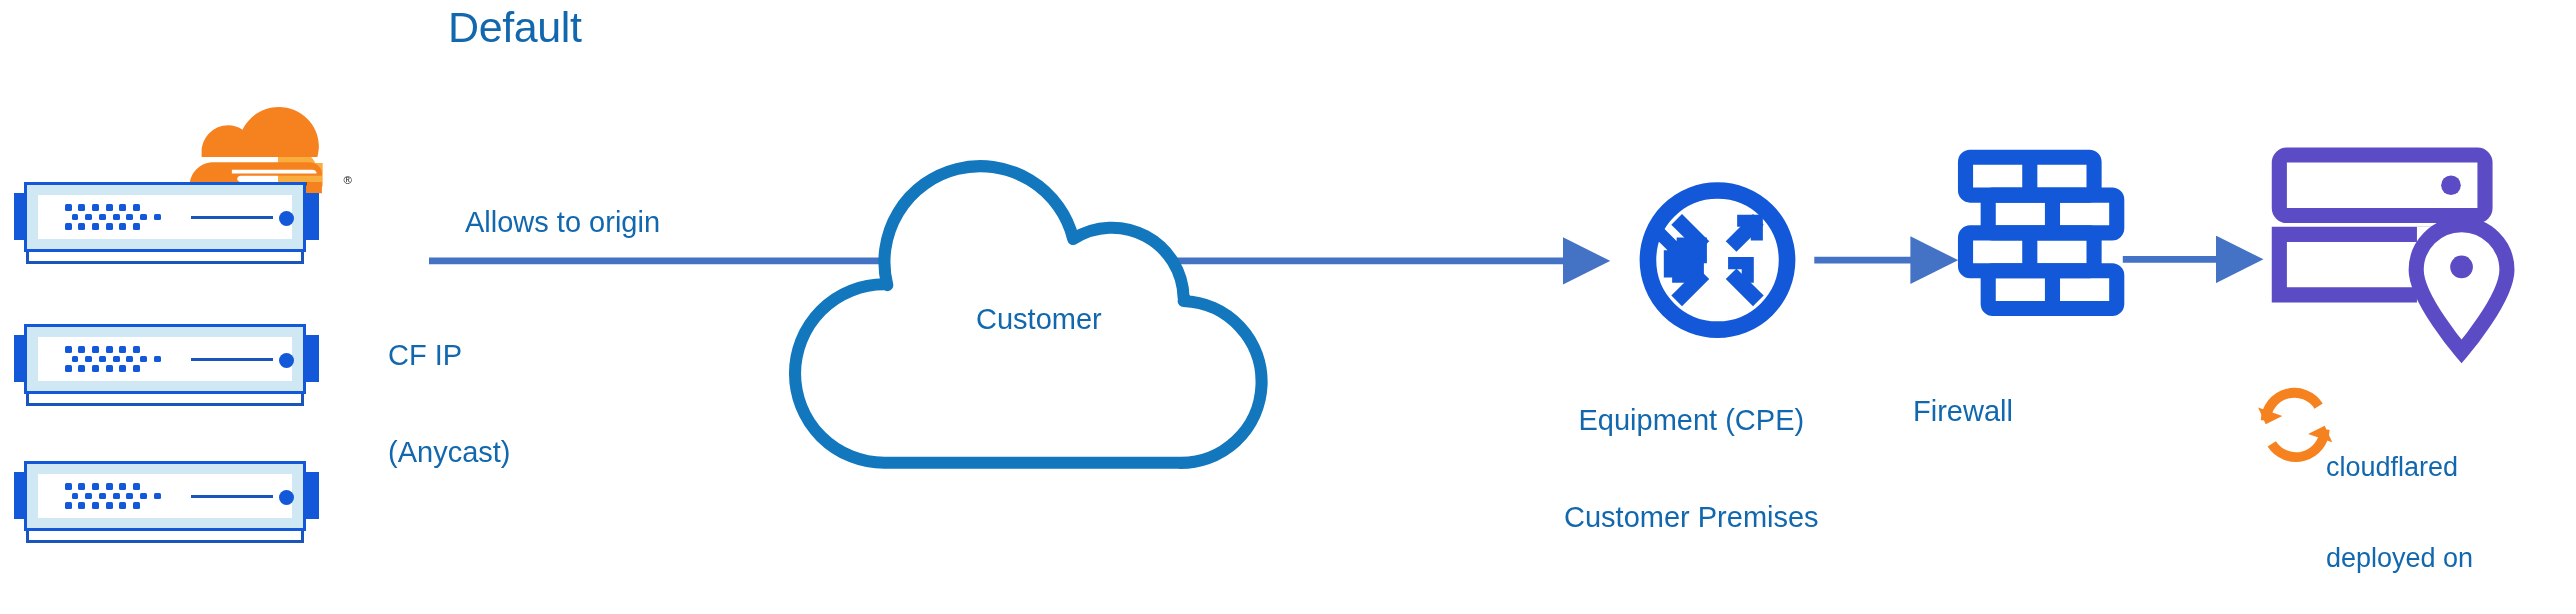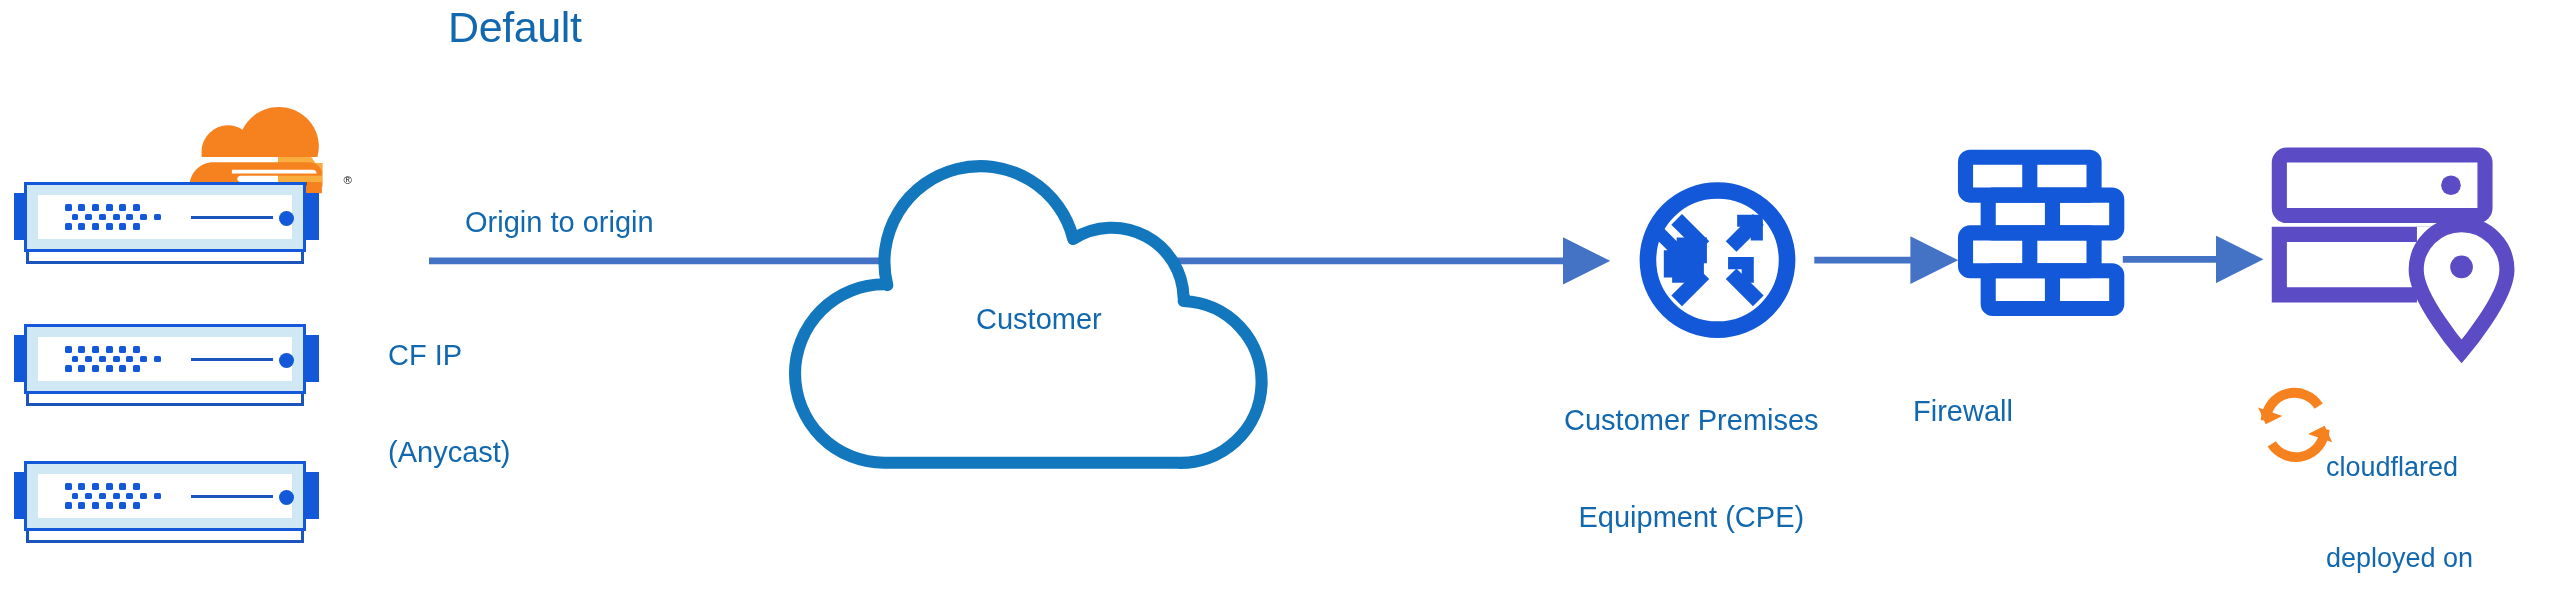--- a/index.html
+++ b/index.html
@@ -319,32 +319,32 @@
     </g>
 
     <g fill="none" stroke="#f6821f" stroke-width="13" stroke-linecap="butt">
       <path d="M2995 556 a38 38 0 0 1 70 -19"></path>
       <path d="M3073 568 a38 38 0 0 1 -70 19"></path>
       <path d="M2985 539 l10 22 l22 -11 z" fill="#f6821f" stroke="none"></path>
       <path d="M3083 585 l-10 -22 l-22 11 z" fill="#f6821f" stroke="none"></path>
     </g>
   </svg>
 
-  <div class="abs txt" id="label-request-to-origin">Origin to origin</div>
+  <div class="abs txt" id="label-request-to-origin">Allows to origin</div>
 
   <div class="abs txt" id="label-cf-ip">
     <div>CF IP</div>
     <div>(Anycast)</div>
   </div>
 
   <div class="abs txt" id="label-internet">Customer</div>
 
   <div class="abs txt" id="label-cpe">
+    <div>Equipment (CPE)</div>
     <div>Customer Premises</div>
-    <div>Equipment (CPE)</div>
   </div>
 
   <div class="abs txt" id="label-firewall">
     <div>Firewall</div>
   </div>
 
 
   <div class="abs txt" id="label-cloudflared">
     <div>cloudflared</div>
     <div>deployed on</div>

